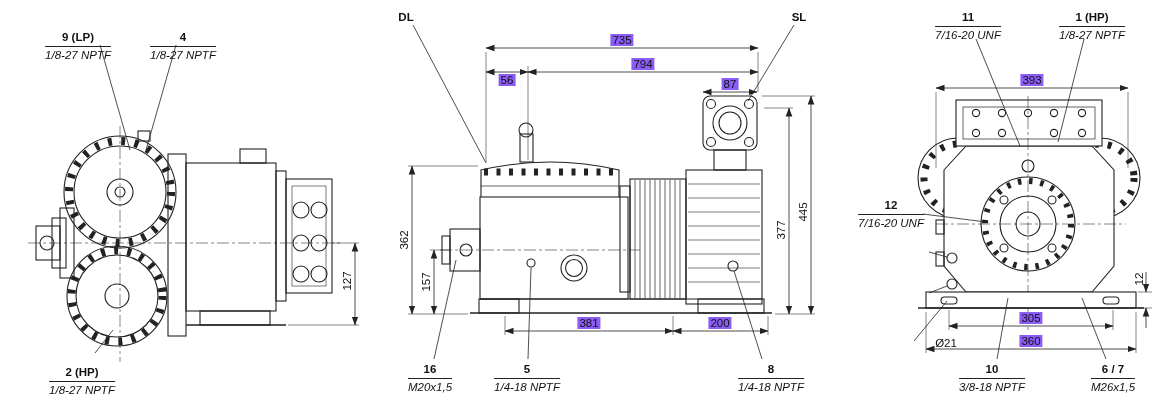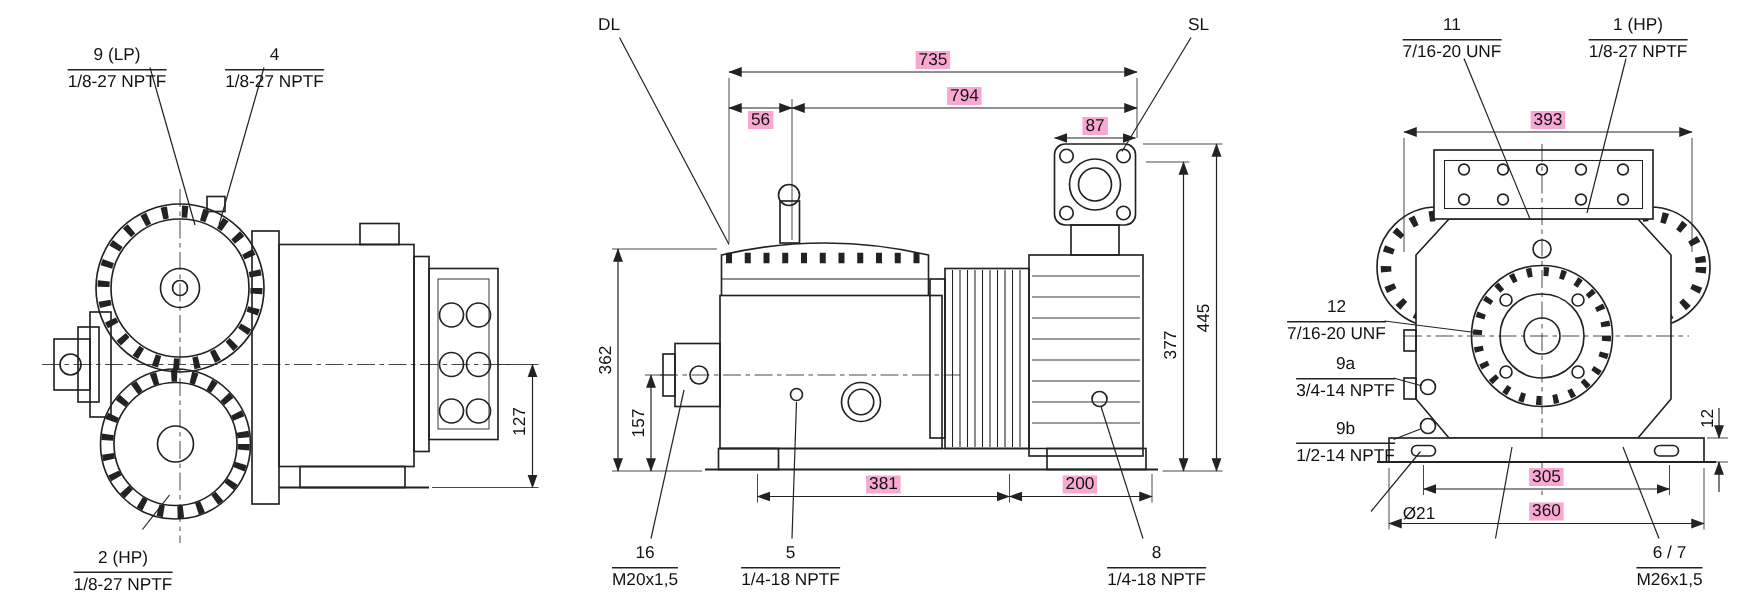--- a/index.html
+++ b/index.html
@@ -2,26 +2,26 @@
 <html><head>
 <meta charset="utf-8">
 <style>
   * { margin:0; padding:0; box-sizing:border-box; }
   html,body { background:#ffffff; }
   body { font-family:"Liberation Sans", sans-serif; color:#111; }
   .canvas { position:relative; width:1175px; height:405px; background:#fff; overflow:hidden; }
   .art { position:absolute; left:0; top:0; }
   .callout { position:absolute; transform:translateX(-50%); text-align:center;
              font-size:11.5px; line-height:1.3; white-space:nowrap; }
-  .c-title { display:block; font-weight:normal; border-bottom:1.3px solid #222; padding:0 3px 1px; }
-  .c-free  { display:block; font-weight:normal; padding:0 2px; }
+  .c-title { display:block; font-weight:bold; border-bottom:1.3px solid #222; padding:0 3px 1px; }
+  .c-free  { display:block; font-weight:bold; padding:0 2px; }
   .c-plain { display:block; padding:0 2px; }
-  .c-spec  { display:block; padding-top:1px; }
+  .c-spec  { display:block; padding-top:1px;font-style:italic; }
   .dim { position:absolute; transform:translate(-50%,-50%); font-size:11.5px;
-         white-space:nowrap; background:#f9a8d4; padding:0 2px; }
+         white-space:nowrap; background:#8b5cf6; padding:0 2px; }
   .dim.rot { transform:translate(-50%,-50%) rotate(-90deg); background:transparent; }
 </style>
 </head>
 <body>
 
 <div class="canvas">
 
   <svg class="art" width="1175" height="405" viewBox="0 0 1175 405">
     <defs>
       <marker id="arr" viewBox="0 0 9 9" refX="8.5" refY="4.5" markerWidth="9" markerHeight="9" markerUnits="userSpaceOnUse" orient="auto-start-reverse">
@@ -254,27 +254,23 @@
     <span class="c-spec">7/16-20 UNF</span>
   </div>
   <div class="callout" style="left:1092px;top:10px">
     <span class="c-title">1 (HP)</span>
     <span class="c-spec">1/8-27 NPTF</span>
   </div>
   <div class="callout" style="left:891px;top:198px">
     <span class="c-title">12</span>
     <span class="c-spec">7/16-20 UNF</span>
   </div>
-  <div class="callout" style="left:897px;top:236px">
-    <span class="c-title">9a</span>
-    <span class="c-spec">3/4-14 NPTF</span>
-  </div>
-  <div class="callout" style="left:897px;top:279px">
-    <span class="c-title">9b</span>
-    <span class="c-spec">1/2-14 NPTF</span>
+  <div class="callout" style="left:992px;top:362px">
+    <span class="c-title">10</span>
+    <span class="c-spec">3/8-18 NPTF</span>
   </div>
   <div class="callout" style="left:1113px;top:362px">
     <span class="c-title">6 / 7</span>
     <span class="c-spec">M26x1,5</span>
   </div>
   <div class="callout" style="left:946px;top:336px">
     <span class="c-plain">Ø21</span>
   </div>
 
   <div class="dim" style="left:622px;top:40px">735</div>

